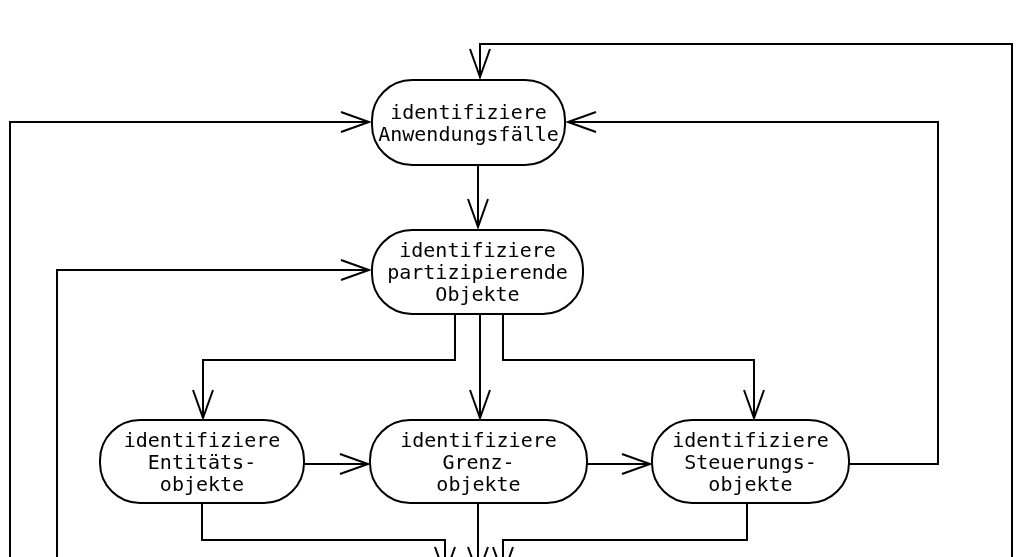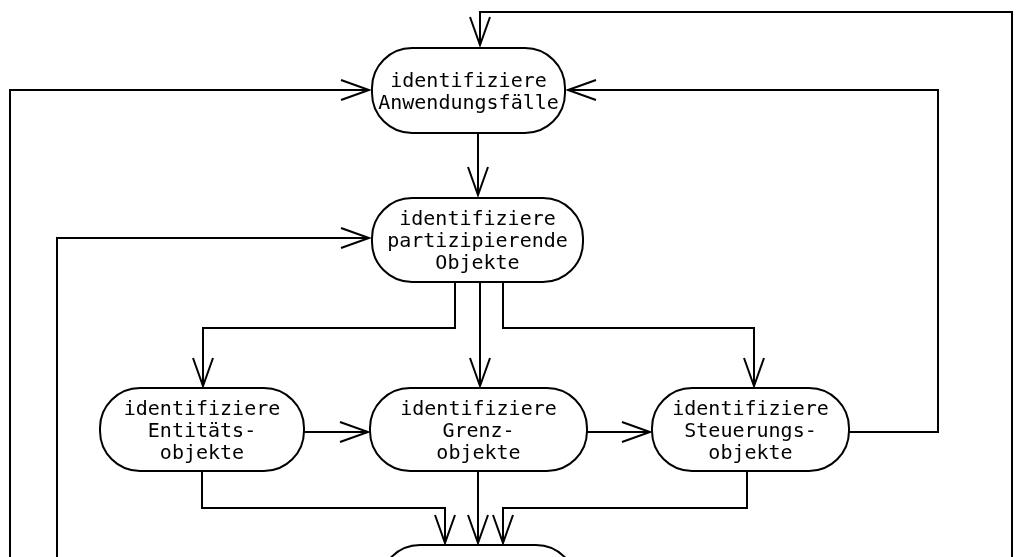--- a/index.html
+++ b/index.html
@@ -2,21 +2,21 @@
 <html><head>
 <meta charset="utf-8">
 <style>
   html, body { margin: 0; padding: 0; }
   body {
     width: 1024px; height: 557px;
     background: #ffffff;
     overflow: hidden;
     font-family: "DejaVu Sans Mono", monospace;
   }
-  .stage { width: 1024px; height: 413px; position: relative; }
+  .stage { width: 1024px; height: 413px; position: relative; margin-top: 32px; }
   svg { display: block; }
   svg text {
     font-family: "DejaVu Sans Mono", monospace;
   }
 </style>
 </head>
 <body>
 
 <div class="stage">
   <svg id="diagram-svg" width="1024" height="557" xmlns="http://www.w3.org/2000/svg" viewBox="0 0 1024 557">

